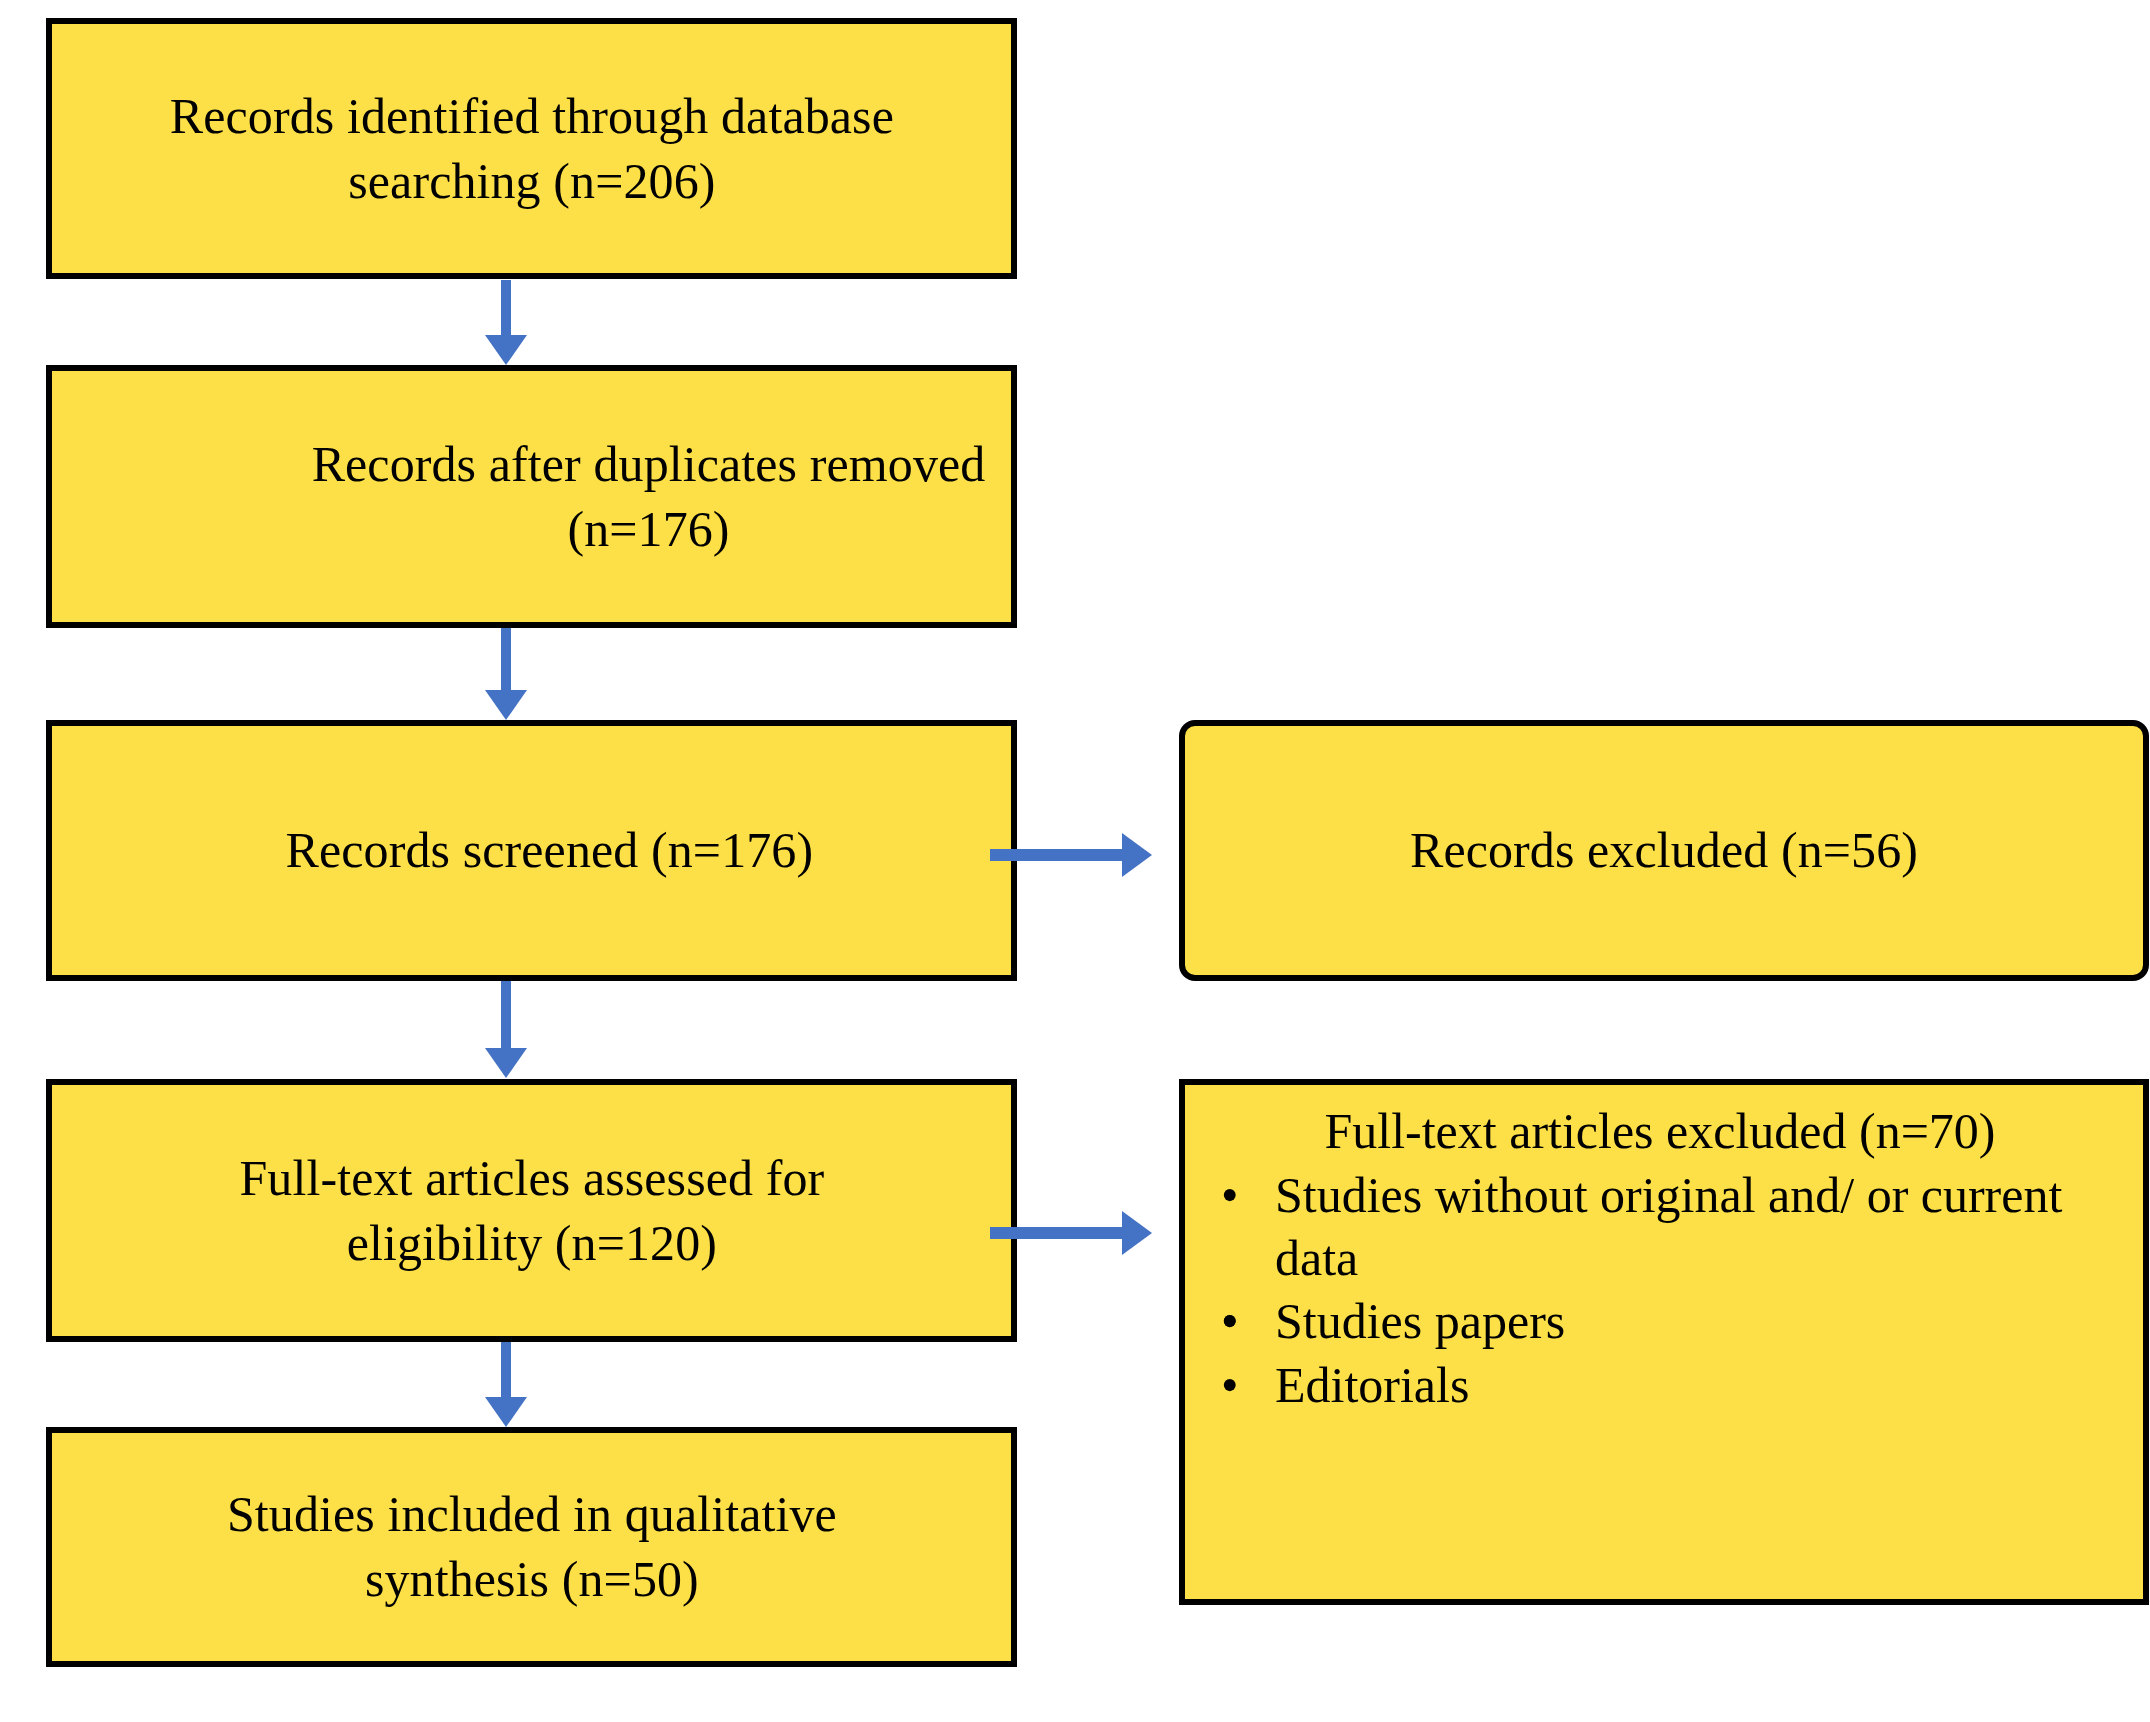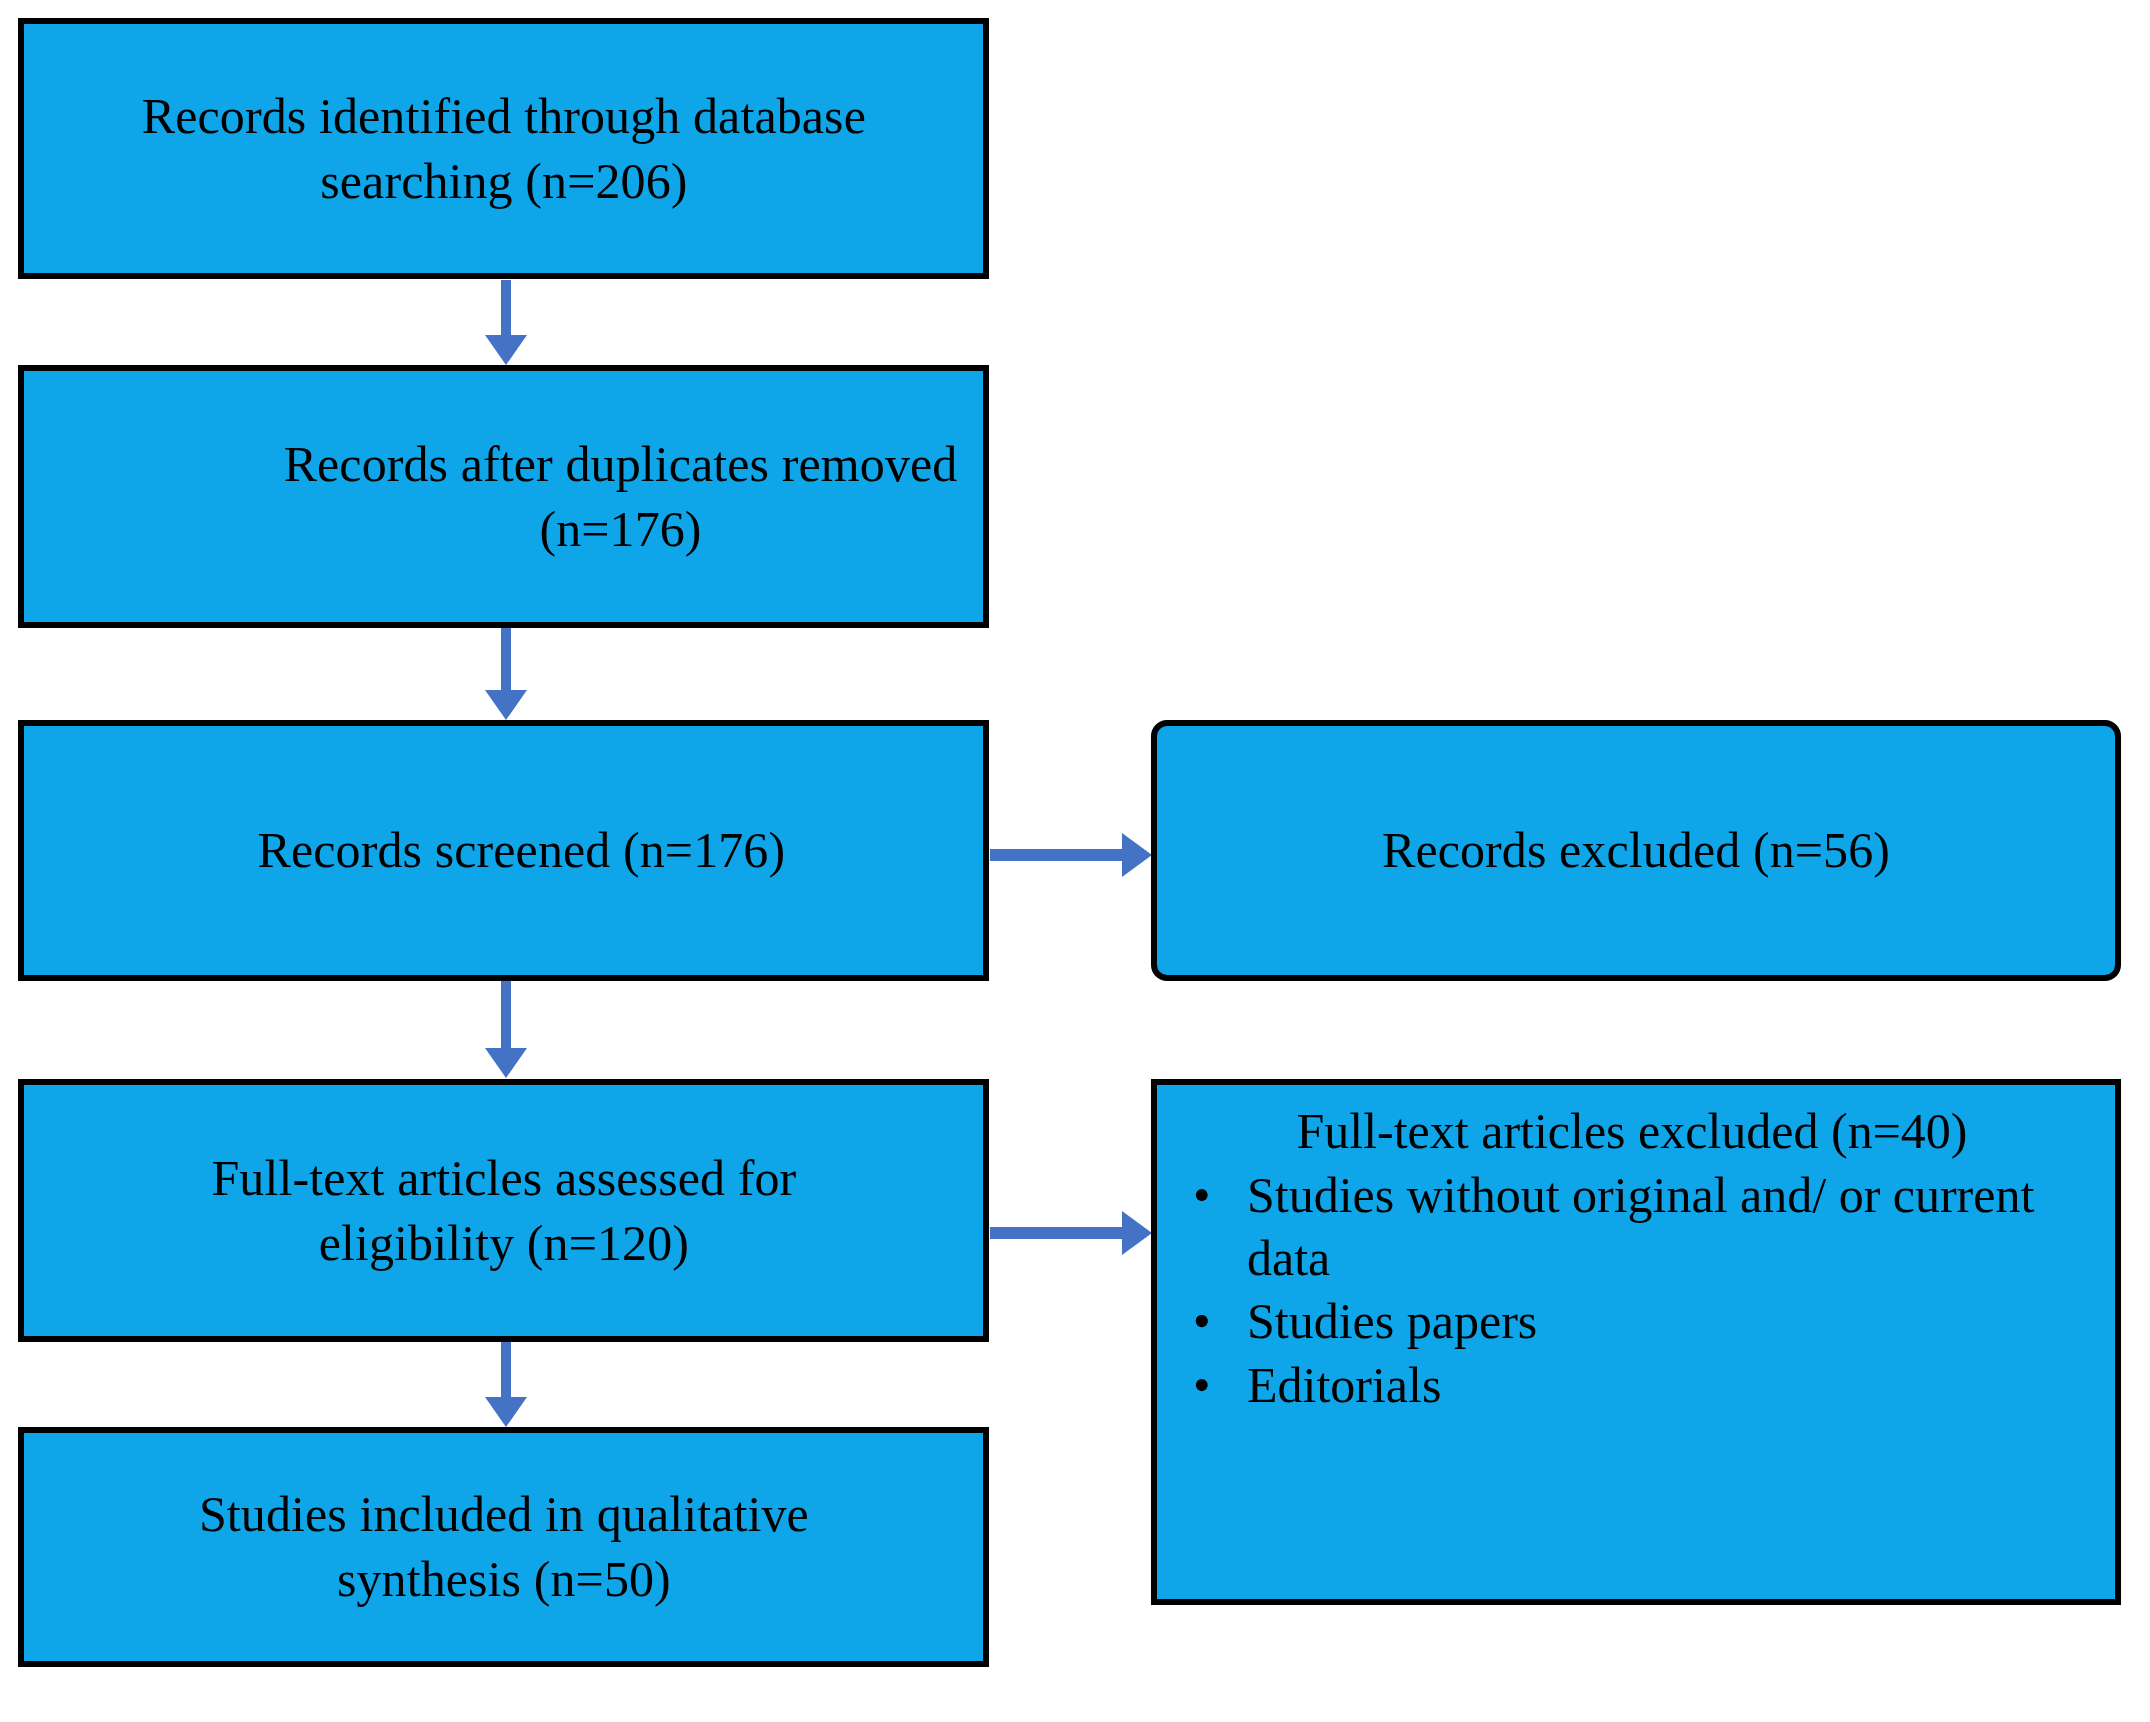--- a/index.html
+++ b/index.html
@@ -14,26 +14,27 @@
     height: 1723px;
     background: #ffffff;
     overflow: hidden;
     font-family: "Liberation Serif", "DejaVu Serif", serif;
     color: #000000;
   }
 
   .node {
     position: absolute;
     box-sizing: border-box;
-    background: #0ea5e9;
+    background: #fde047;
     border: 6.6px solid #000000;
     display: flex;
     align-items: center;
     justify-content: center;
     text-align: center;
+    margin-left: 28px;
   }
 
   .node-text {
     font-size: 50px;
     line-height: 1.30;
     letter-spacing: 0.1px;
     padding: 0 26px;
     white-space: pre-line;
   }
 
@@ -161,21 +162,21 @@
     <div class="node-text">Full-text articles assessed for
 eligibility (n=120)</div>
   </div>
 
   <div class="arrow-h" style="left:990px; top:1233px;">
     <div class="shaft" style="width:132px;"></div>
     <div class="head" style="left:132px;"></div>
   </div>
 
   <div class="node bullets" style="left:1151px; top:1079px; width:970px; height:526px;">
-    <div class="bullet-title">Full-text articles excluded (n=40)</div>
+    <div class="bullet-title">Full-text articles excluded (n=70)</div>
     <ul class="bullet-list">
       <li>
         <span class="bullet-dot">•</span>
         <span>Studies without original and/ or current data</span>
       </li>
       <li>
         <span class="bullet-dot">•</span>
       </li>
       <li>
         <span class="bullet-dot">•</span>

